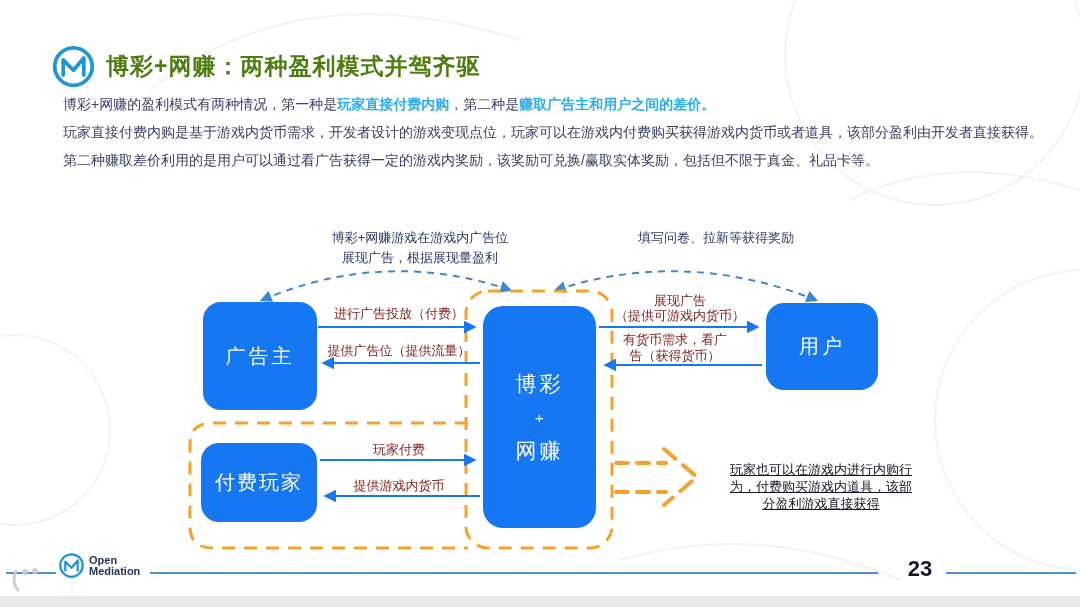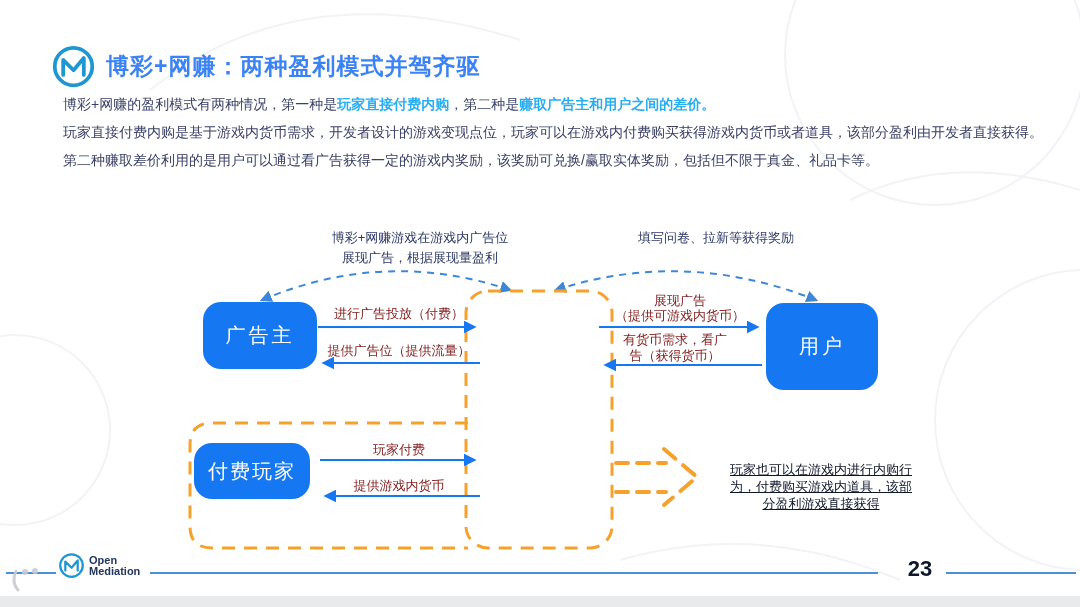--- a/index.html
+++ b/index.html
@@ -4,44 +4,44 @@
 <style>
   html,body{margin:0;padding:0;background:#fff;}
   .slide{
     position:relative;width:1080px;height:607px;overflow:hidden;background:#ffffff;
     font-family:"Liberation Sans","DejaVu Sans",sans-serif;
   }
   svg{display:block;}
   .layer{position:absolute;inset:0;width:1080px;height:607px;pointer-events:none;}
   
   .header{position:absolute;left:51px;top:44px;display:flex;align-items:center;gap:10px;}
-  .header h1{margin:0;font-size:23px;font-weight:700;color:#3b82f6;letter-spacing:1px;}
+  .header h1{margin:0;font-size:23px;font-weight:700;color:#4d7c0f;letter-spacing:1px;}
   
   .intro{position:absolute;left:63px;top:95px;width:995px;font-size:14px;color:#3A4066;}
   .intro p{margin:0 0 9px 0;line-height:19px;}
   .hl{color:#29ADF2;font-weight:700;}
   
   .anno{position:absolute;text-align:center;font-size:13px;color:#2E3A66;line-height:20px;}
   .anno-left{left:285px;top:228px;width:270px;}
   .anno-right{left:582px;top:228px;width:268px;}
   .edge-label{position:absolute;text-align:center;font-size:13px;color:#7f1d1d;}
   .el1{left:302px;top:305px;width:194px;}
   .el2{left:302px;top:342px;width:194px;}
   .el3{left:602px;top:293px;width:156px;line-height:15px;}
   .el4{left:600px;top:332px;width:150px;line-height:16px;}
   .el5{left:302px;top:441px;width:194px;}
   .el6{left:302px;top:477px;width:194px;}
   .edge-label span{display:block;}
   
   .box{position:absolute;background:#1677F2;border-radius:18px;color:#fff;
        display:flex;align-items:center;justify-content:center;
        font-size:20px;letter-spacing:3px;font-weight:500;}
-  .box-advertiser{left:203px;top:302px;width:114px;height:67px;}
+  .box-advertiser{left:203px;top:302px;width:114px;height:108px;}
   .box-user{left:766px;top:303px;width:112px;height:87px;}
-  .box-payer{left:194px;top:443px;width:116px;height:56px;letter-spacing:2px;}
+  .box-payer{left:201px;top:443px;width:116px;height:79px;letter-spacing:2px;}
   .box-center{left:483px;top:306px;width:113px;height:222px;border-radius:20px;
               flex-direction:column;gap:11px;font-size:21px;}
   .box-center .plus{font-size:15px;letter-spacing:0;}
   
   .side-note{position:absolute;left:702px;top:461px;width:238px;text-align:center;
              font-size:13px;color:#0f172a;line-height:17px;text-decoration:underline;}
   .side-note span{display:block;}
   
   .footer-line{position:absolute;top:572px;height:2px;background:#4A90D8;}
   .fl1{left:6px;width:50px;}
@@ -135,20 +135,25 @@
   <div class="edge-label el4">
     <span>有货币需求，看广</span>
     <span>告（获得货币）</span>
   </div>
   <div class="edge-label el5">玩家付费</div>
   <div class="edge-label el6">提供游戏内货币</div>
 
   <div class="box box-advertiser">广告主</div>
   <div class="box box-user">用户</div>
   <div class="box box-payer">付费玩家</div>
+  <div class="box box-center">
+    <span>博彩</span>
+    <span class="plus">+</span>
+    <span>网赚</span>
+  </div>
 
   <div class="side-note">
     <span>玩家也可以在游戏内进行内购行</span>
     <span>为，付费购买游戏内道具，该部</span>
     <span>分盈利游戏直接获得</span>
   </div>
 
   <div class="footer-line fl1"></div>
   <div class="footer-line fl2"></div>
   <div class="footer-line fl3"></div>

